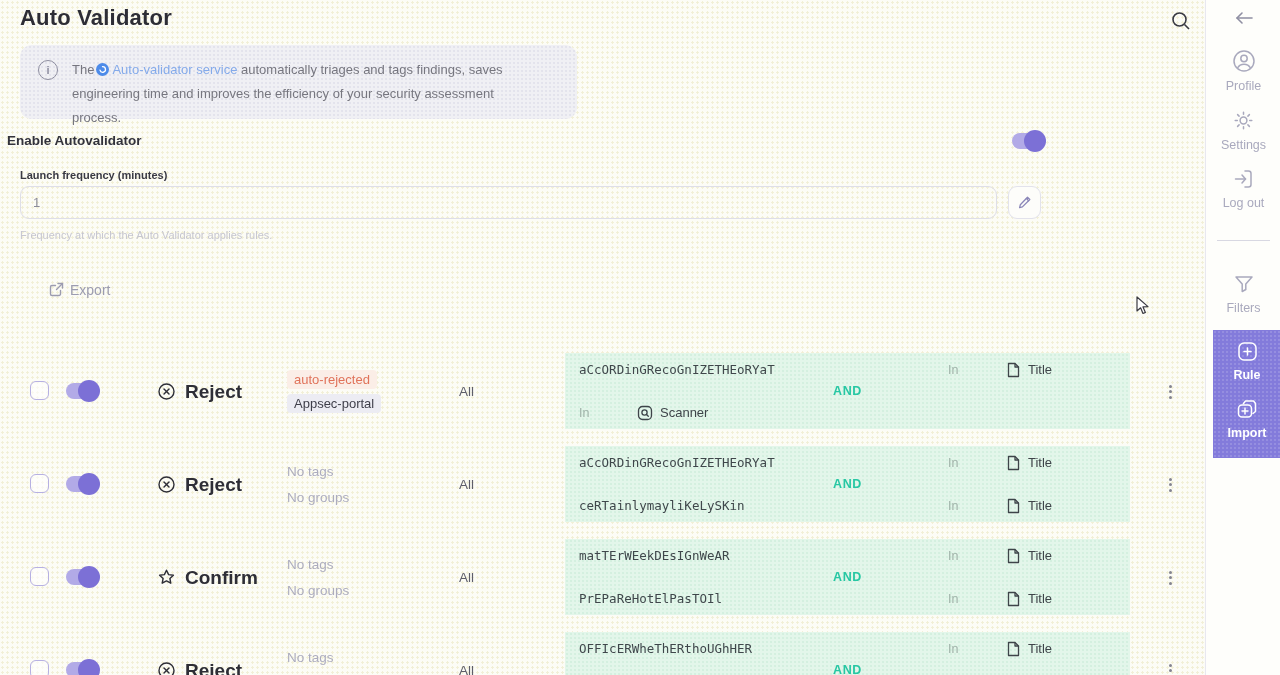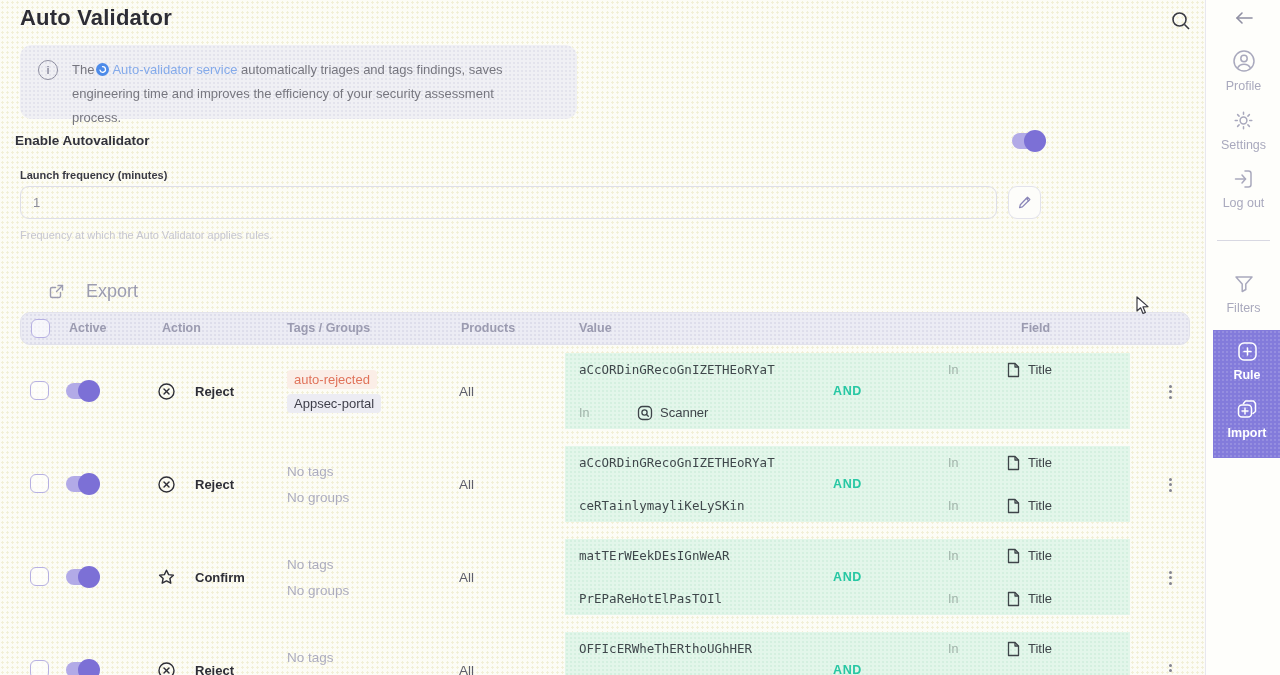--- a/index.html
+++ b/index.html
@@ -21,54 +21,54 @@
     background-image:radial-gradient(rgba(150,150,185,.14) 1px, transparent 1.2px);
     background-size:4px 4px;
     border-radius:12px; display:flex; align-items:flex-start; padding:13px 18px; gap:14px;
   }
   .info-icon{ width:20px; height:20px; border:1.5px solid #8E8EA0; border-radius:50%;
     color:#8E8EA0; font-size:11px; font-weight:700; display:flex; align-items:center; justify-content:center; flex:0 0 auto; margin-top:2px; font-style:normal;}
   .banner-text{ font-size:13px; line-height:24px; color:#76767F; width:472px;}
   .banner-link{ color:#84AAEA; text-decoration:none; cursor:pointer;}
   .service-dot{ display:inline-block; width:13px; height:13px; vertical-align:-2px; margin:0 3px 0 2px;}
   
-  .enable-label{ position:absolute; left:15px; top:133px; font-size:13.5px; font-weight:700; color:#32323B;}
+  .enable-label{ position:absolute; left:7px; top:133px; font-size:13.5px; font-weight:700; color:#32323B;}
   .toggle{ position:relative; width:31px; height:16px; border-radius:9px; background:#B2AAE7; cursor:pointer; display:inline-block;}
   .toggle .knob{ position:absolute; right:-3px; top:-3px; width:22px; height:22px; border-radius:50%; background:#7C70D6;}
   .enable-toggle{ position:absolute; left:1012px; top:133px;}
   .freq-label{ position:absolute; left:20px; top:169px; font-size:11px; font-weight:700; color:#3A3A44;}
   .freq-input{
     position:absolute; left:20px; top:186px; width:977px; height:33px;
     border:1px solid #DEDEE8; border-radius:9px; background:transparent;
     padding:0 12px; font-size:13px; color:#8C8C99; font-family:"Liberation Sans",sans-serif; outline:none;
   }
   .edit-btn{ position:absolute; left:1008px; top:186px; width:33px; height:33px; border-radius:9px;
     border:1px solid #E2E2EC; background:#FDFDFA; display:flex; align-items:center; justify-content:center; cursor:pointer;}
   .freq-help{ position:absolute; left:20px; top:229px; font-size:11px; color:#C6C6D0;}
   
-  .export-btn{ position:absolute; left:48px; top:281px; display:flex; align-items:center; gap:21px;
-    color:#9C9CB0; font-size:18px; cursor:pointer;}
+  .export-btn{ position:absolute; left:48px; top:281px; display:flex; align-items:center; gap:5px;
+    color:#9C9CB0; font-size:14px; cursor:pointer;}
   
   .thead{
     position:absolute; left:20px; top:312px; width:1170px; height:33px;
     background-color:#ECECF4;
     background-image:radial-gradient(rgba(140,140,180,.15) 1px, transparent 1.2px);
     background-size:4px 4px;
     border:1px solid #E2E2EC; border-radius:10px;
   }
   .thead .col{ position:absolute; top:8px; font-size:12.5px; font-weight:600; color:#9B9BB0;}
   .cbx{ width:19px; height:19px; border:1.5px solid #B6B0E2; border-radius:6px; background:rgba(255,255,255,.6);
     display:inline-block; cursor:pointer;}
   .thead .cbx{ position:absolute; left:10px; top:6px;}
   .rows{ position:absolute; left:0; top:345px; width:1280px;}
   .row{ position:relative; height:93px;}
   .row .cbx{ position:absolute; left:30px; top:36px;}
   .row .toggle{ position:absolute; left:66px; top:38px;}
-  .row .action{ position:absolute; left:157px; top:0; height:93px; display:flex; align-items:center; gap:19px;
-    font-size:13px; font-weight:700; color:#2E2E36;}
+  .row .action{ position:absolute; left:157px; top:0; height:93px; display:flex; align-items:center; gap:9px;
+    font-size:19px; font-weight:700; color:#2E2E36;}
   .row .tags{ position:absolute; left:287px; top:0; height:93px; display:flex; flex-direction:column; justify-content:center; gap:5px; align-items:flex-start;}
   .chip{ font-size:13px; padding:2px 7px; border-radius:4px; white-space:nowrap;}
   .chip.tag{ color:#E0735A; background:#FBEEE7;}
   .chip.group{ color:#3F3F4A; background:#ECECF3;}
   .none-line{ font-size:13.5px; color:#ACACBE; line-height:21px;}
   .row .products{ position:absolute; left:459px; top:0; height:93px; display:flex; align-items:center;
     font-size:13.5px; color:#5E5E6A;}
   .valuebox{
     position:absolute; left:565px; top:8px; width:565px; height:76px;
     background-color:#E3F6EA;
@@ -144,29 +144,20 @@
     <span>
       <svg width="17" height="17" viewBox="0 0 17 17" fill="none" stroke="#9C9CB0" stroke-width="1.4" stroke-linecap="round" stroke-linejoin="round">
         <path d="M12.5 9.5 v3.5 a1.5 1.5 0 0 1 -1.5 1.5 h-7 a1.5 1.5 0 0 1 -1.5 -1.5 v-7 a1.5 1.5 0 0 1 1.5 -1.5 h3.5"></path>
         <path d="M10 2.5 h4.5 v4.5"></path>
           <line x1="14.5" y1="2.5" x2="8.5" y2="8.5"></line>
       </svg>
     </span>
     <span>Export</span>
   </div>
 
-  <div class="thead">
-    <span class="cbx"></span>
-    <span class="col" style="left:48px">Active</span>
-    <span class="col" style="left:141px">Action</span>
-    <span class="col" style="left:266px">Tags / Groups</span>
-    <span class="col" style="left:440px">Products</span>
-    <span class="col" style="left:558px">Value</span>
-    <span class="col" style="left:1000px">Field</span>
-  </div>
 
   <div class="rows">
 
     <div class="row">
       <span class="cbx"></span>
       <span class="toggle">
           <span class="knob"></span>
         </span>
       <div class="action">
         <span>

